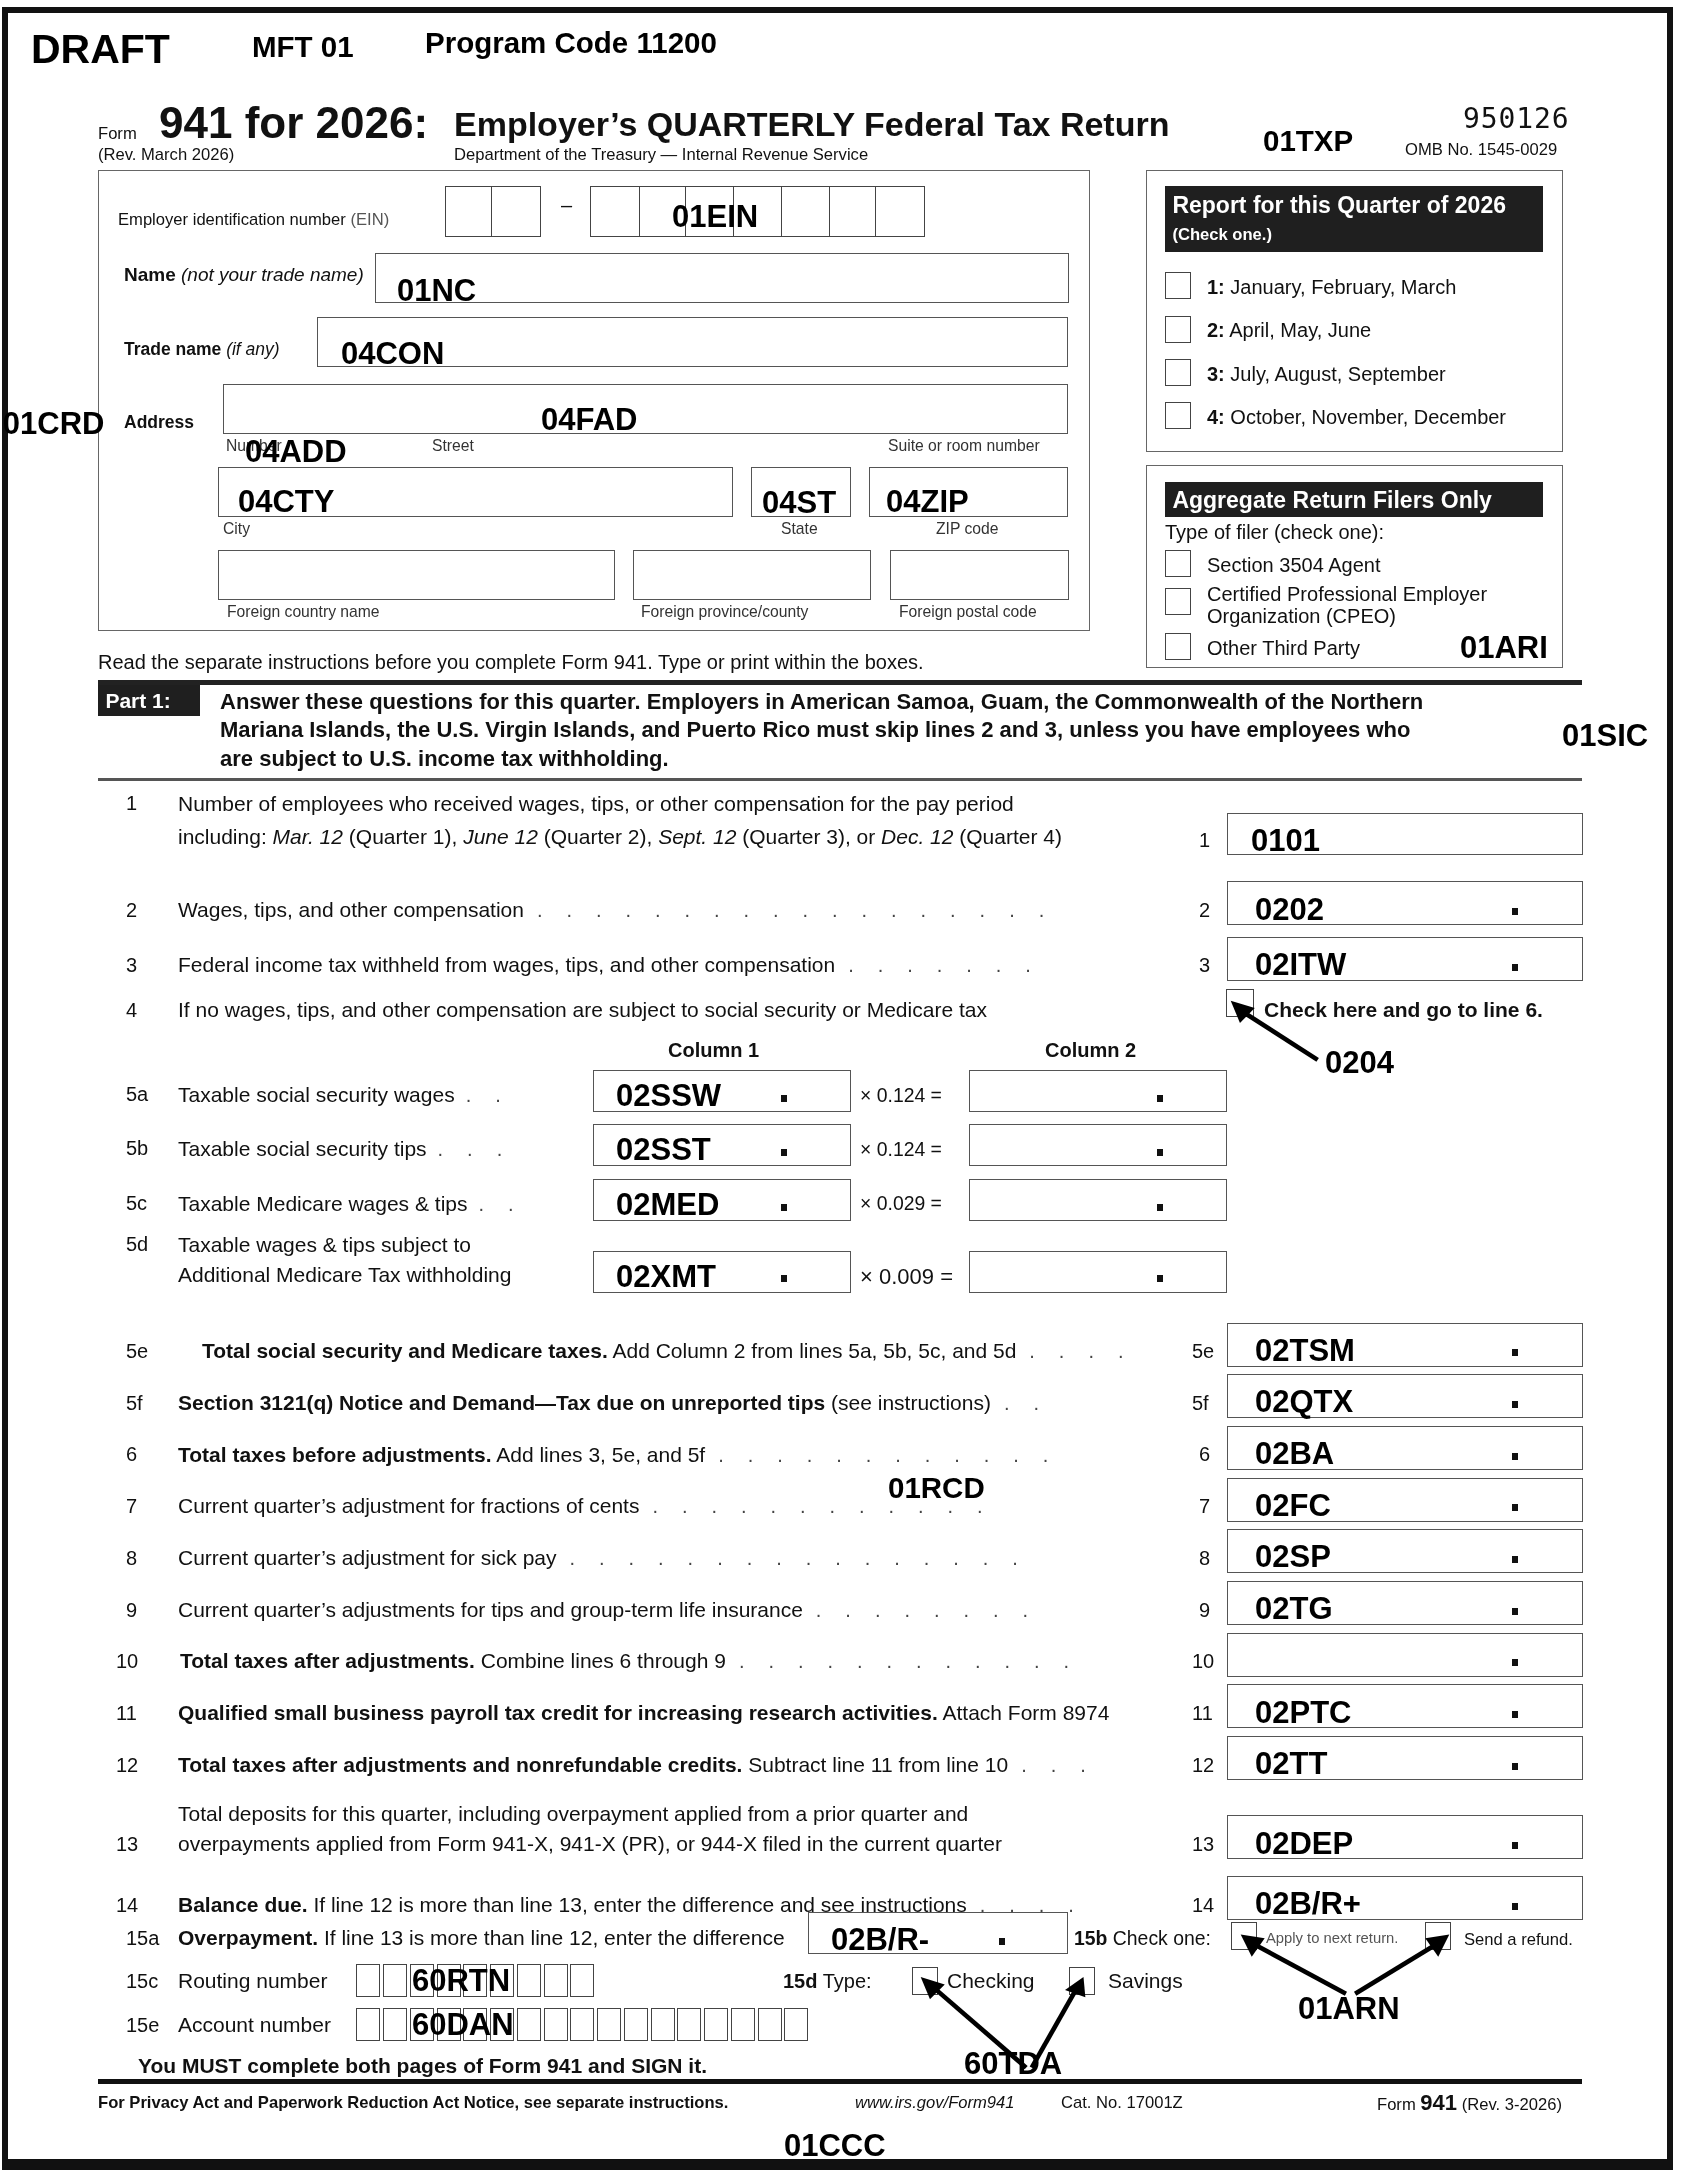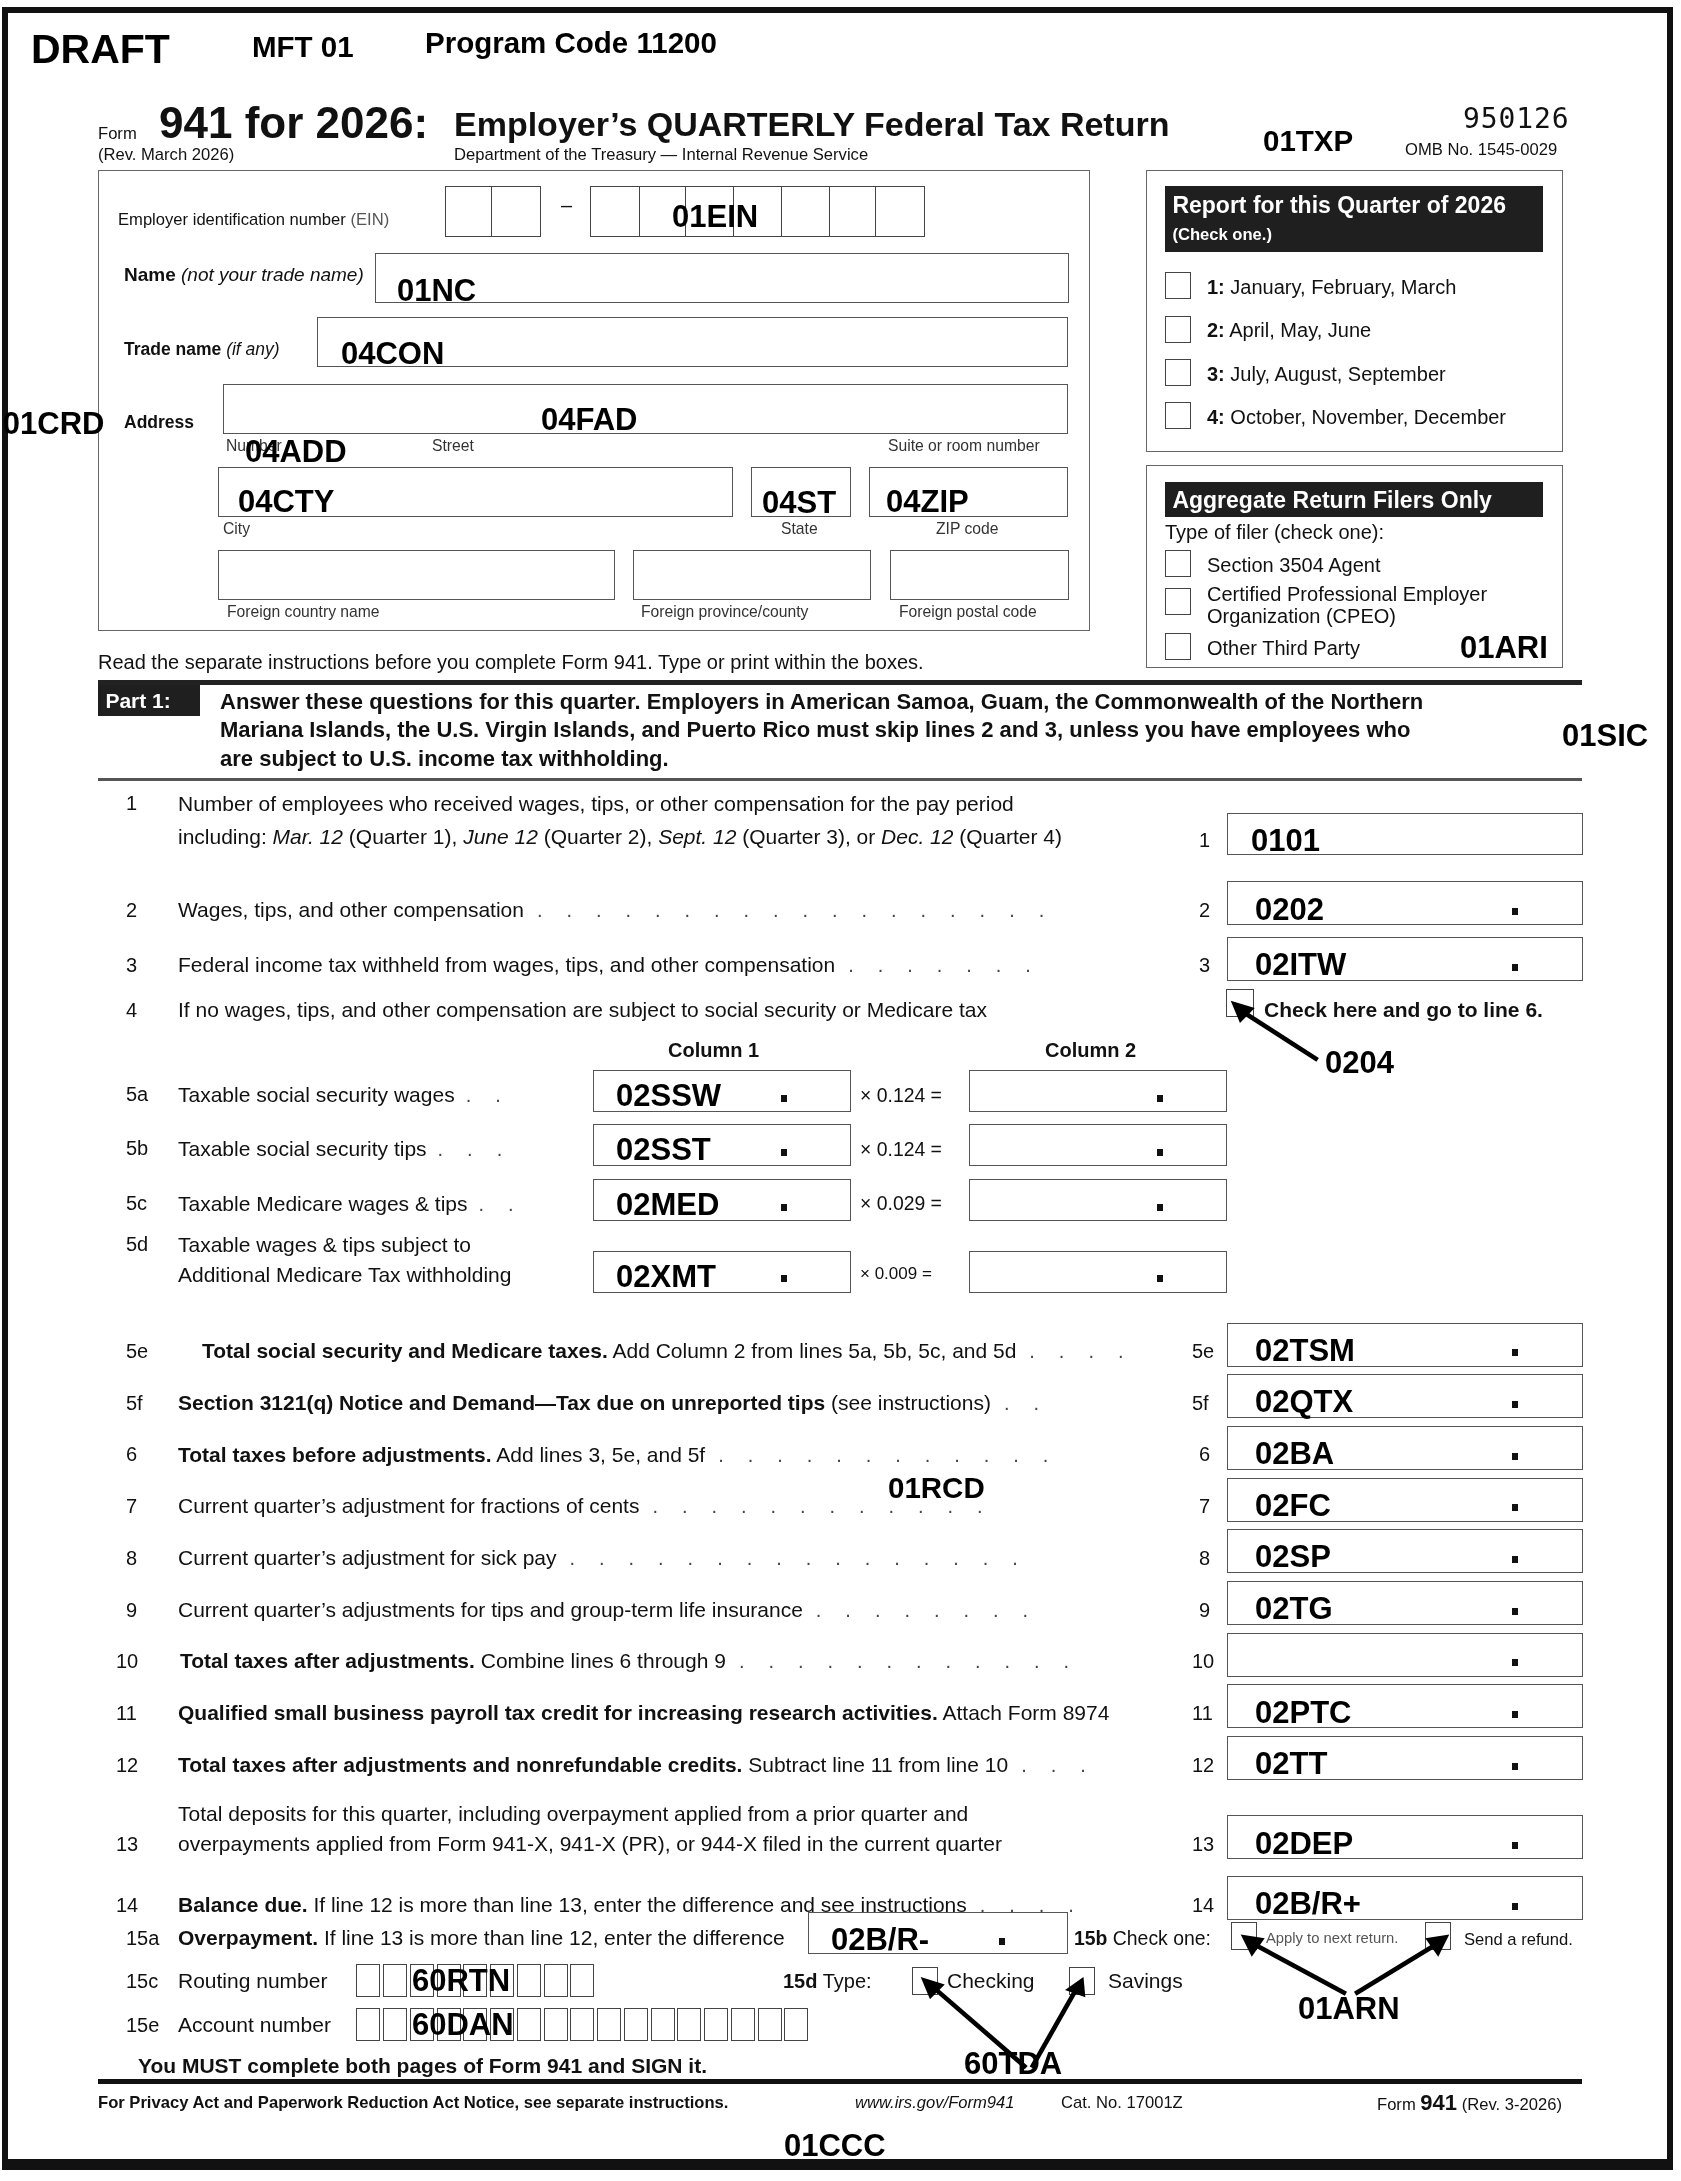--- a/index.html
+++ b/index.html
@@ -307,21 +307,21 @@
 <div class="dot" style="left: 781px; top: 1204px; z-index: 5;"></div>
 <div class="abs" style="left: 860px; top: 1192px; font-size: 19.4px;">× 0.029 =</div>
 <div class="box" style="left: 969px; top: 1179px; width: 258px; height: 42px;"></div>
 <div class="dot" style="left: 1157px; top: 1204px; z-index: 5;"></div>
 <div class="abs line-num" style="left: 126px; top: 1233px;">5d</div>
 <div class="abs row-text" style="left: 178px; top: 1233px;">Taxable wages &amp; tips subject to</div>
 <div class="abs row-text" style="left: 178px; top: 1263px;">Additional Medicare Tax withholding</div>
 <div class="box" style="left: 593px; top: 1251px; width: 258px; height: 42px;"></div>
 <div class="abs code" style="left: 616px; top: 1259px; z-index: 5;">02XMT</div>
 <div class="dot" style="left: 781px; top: 1275px; z-index: 5;"></div>
-<div class="abs" style="left: 860px; top: 1264px; font-size: 17px;">× 0.009 =</div>
+<div class="abs" style="left: 860px; top: 1264px; font-size: 22px;">× 0.009 =</div>
 <div class="box" style="left: 969px; top: 1251px; width: 258px; height: 42px;"></div>
 <div class="dot" style="left: 1157px; top: 1275px; z-index: 5;"></div>
 <div class="digit-cell" style="left: 356px; top: 1964px; width: 24px; height: 33px;"></div>
 <div class="digit-cell" style="left: 383px; top: 1964px; width: 24px; height: 33px;"></div>
 <div class="digit-cell" style="left: 410px; top: 1964px; width: 24px; height: 33px;"></div>
 <div class="digit-cell" style="left: 437px; top: 1964px; width: 24px; height: 33px;"></div>
 <div class="digit-cell" style="left: 463px; top: 1964px; width: 24px; height: 33px;"></div>
 <div class="digit-cell" style="left: 490px; top: 1964px; width: 24px; height: 33px;"></div>
 <div class="digit-cell" style="left: 517px; top: 1964px; width: 24px; height: 33px;"></div>
 <div class="digit-cell" style="left: 544px; top: 1964px; width: 24px; height: 33px;"></div>

